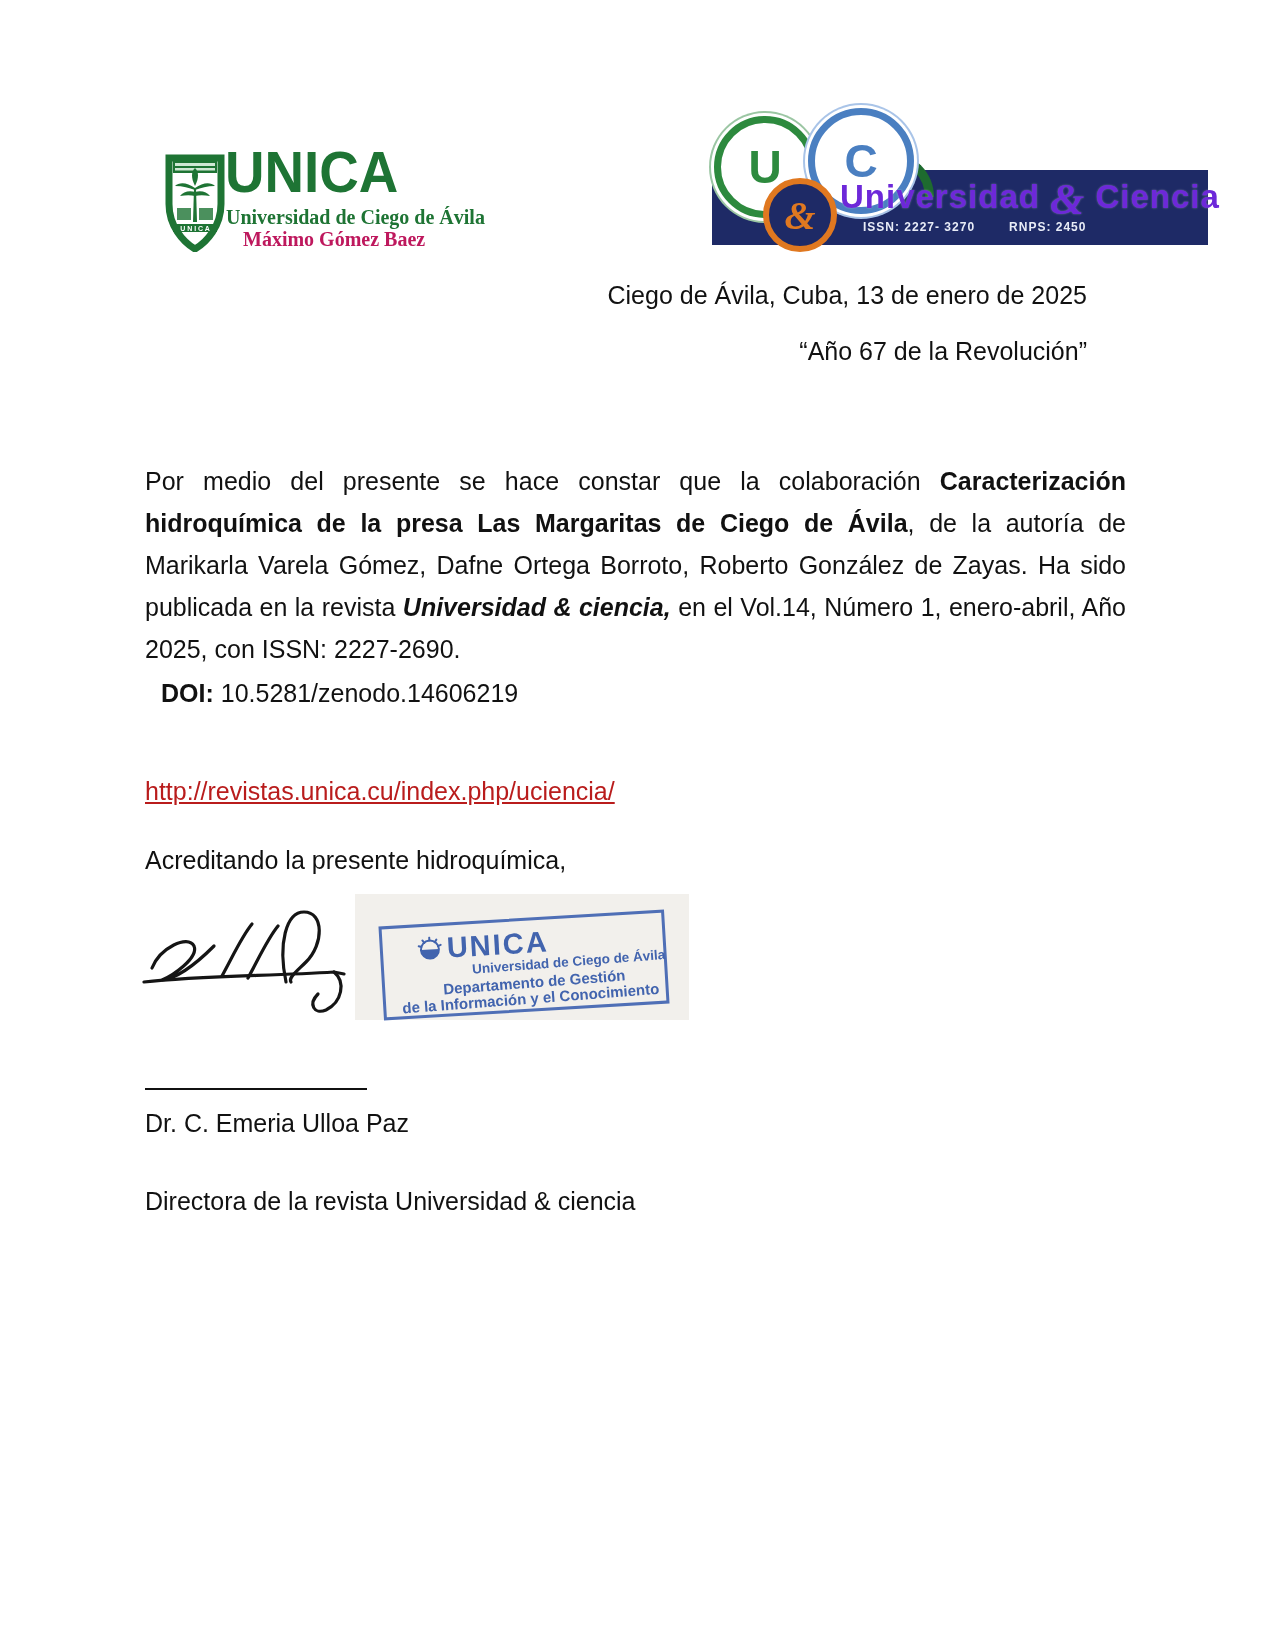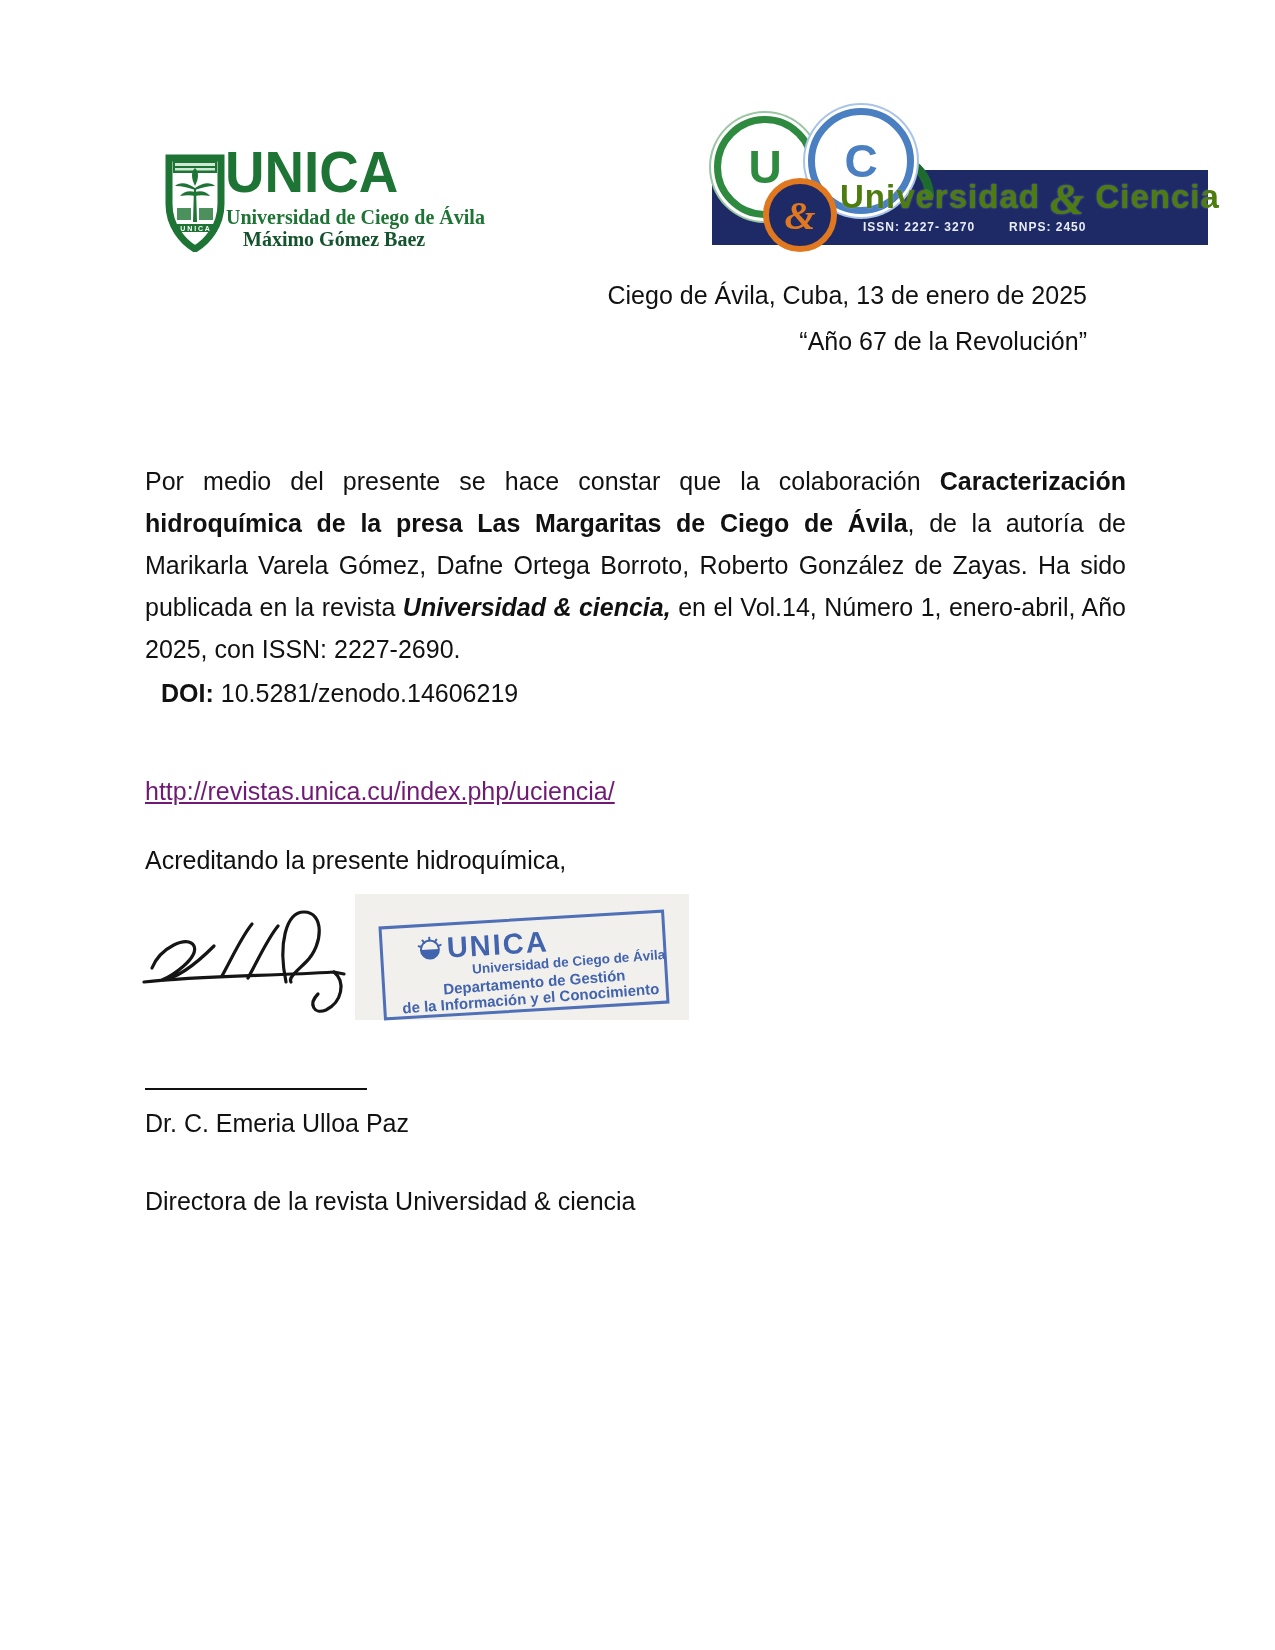--- a/index.html
+++ b/index.html
@@ -16,28 +16,28 @@
     position:absolute;left:62px;top:-6px;font-size:57px;font-weight:800;
     color:#1e7434;letter-spacing:0px;transform:scaleX(.96);transform-origin:left top;
     line-height:60px;white-space:nowrap;
   }
   .unica-sub1{
     position:absolute;left:63px;top:58px;width:185px;font-family:"Liberation Serif",serif;
     font-size:20px;font-weight:700;color:#1e7434;white-space:nowrap;
   }
   .unica-sub2{
     position:absolute;left:80px;top:80px;font-family:"Liberation Serif",serif;
-    font-size:20px;font-weight:700;color:#14532d;white-space:nowrap;
+    font-size:20px;font-weight:700;color:#be185d;white-space:nowrap;
   }
 
   
   .journal-banner{left:690px;top:108px;width:518px;height:137px;}
   .jb-navy{position:absolute;left:22px;top:62px;width:496px;height:75px;background:#1e2a66;}
   .jb-title{
-    position:absolute;left:150px;top:66px;width:350px;text-align:center;color:#4d7c0f;
+    position:absolute;left:150px;top:66px;width:350px;text-align:center;color:#6d28d9;
     font-size:33px;font-weight:800;white-space:nowrap;letter-spacing:1px;
     text-shadow:0 0 2px rgba(255,255,255,.4);
   }
   .jb-amp{font-family:"Liberation Serif",serif;font-style:italic;font-size:44px;font-weight:700;vertical-align:-6px;}
   .jb-issn{
     position:absolute;left:173px;top:112px;width:320px;color:#e8ecf7;font-size:12px;
     font-weight:700;letter-spacing:1px;white-space:nowrap;
   }
   .jb-issn .sep{display:inline-block;width:34px;}
   .ring{position:absolute;border-radius:50%;background:#fff;display:flex;align-items:center;justify-content:center;font-weight:800;}
@@ -48,21 +48,21 @@
   .jb-link1,.jb-link2{position:absolute;width:30px;height:14px;}
   .jb-link1{left:96px;top:92px;transform:rotate(38deg);}
   .jb-link2{left:132px;top:88px;transform:rotate(-38deg);}
   .jb-link1 i,.jb-link2 i{display:block;height:4px;background:#6a93d8;margin-bottom:3px;border-radius:2px;}
 
   
   .dateline{left:145px;width:942px;text-align:right;font-size:25px;line-height:42px;}
   .body-par{left:145px;top:460px;width:981px;font-size:25px;line-height:42px;text-align:justify;}
   .doi-line{left:145px;top:672px;width:981px;font-size:25px;line-height:42px;margin-left:16px;}
   .link-line{left:145px;top:770px;font-size:25px;line-height:42px;}
-  .link-line a{color:#701a75;text-decoration:underline;}
+  .link-line a{color:#b91c1c;text-decoration:underline;}
   .closing-line{left:145px;top:839px;font-size:25px;line-height:42px;}
   .name-line{left:145px;top:1102px;font-size:25px;line-height:42px;}
   .title-line{left:145px;top:1180px;font-size:25px;line-height:42px;}
   .sig-rule{left:145px;top:1088px;width:222px;height:0;border-top:2px solid #111;}
 
   
   .signature{left:138px;top:884px;width:220px;height:138px;}
 
   
   .stamp{left:355px;top:894px;width:334px;height:126px;background:#f2f0ec;}
@@ -127,21 +127,21 @@
     <span>Universidad</span>
     <span class="jb-amp">&amp;</span>
     <span>Ciencia</span>
   </div>
   <div class="jb-issn">
     <span>ISSN: 2227- 3270</span><span class="sep"></span><span>RNPS: 2450</span>
   </div>
 </div>
 
 <div class="abs dateline" style="top:274px;">Ciego de Ávila, Cuba, 13 de enero de 2025</div>
-<div class="abs dateline" style="top:320px;">“Año 67 de la Revolución”</div>
+<div class="abs dateline" style="top:330px;">“Año 67 de la Revolución”</div>
 
 <div class="abs body-par"><span>Por medio del presente se hace constar que la colaboración </span><span class="b">Caracterización hidroquímica de la presa Las Margaritas de Ciego de Ávila</span><span>, de la autoría de Marikarla Varela Gómez, Dafne Ortega Borroto, Roberto González de Zayas. Ha sido publicada en la revista </span><span class="b" style="font-style: italic;">Universidad &amp; ciencia,</span><span> en el Vol.14, Número 1, enero-abril, Año 2025, con ISSN: 2227-2690.</span></div>
 
 <div class="abs doi-line"><span class="b">DOI:</span><span> 10.5281/zenodo.14606219</span></div>
 
 <div class="abs link-line">
   <a href="#">http://revistas.unica.cu/index.php/uciencia/</a>
 </div>
 
 <div class="abs closing-line">Acreditando la presente hidroquímica,</div>

